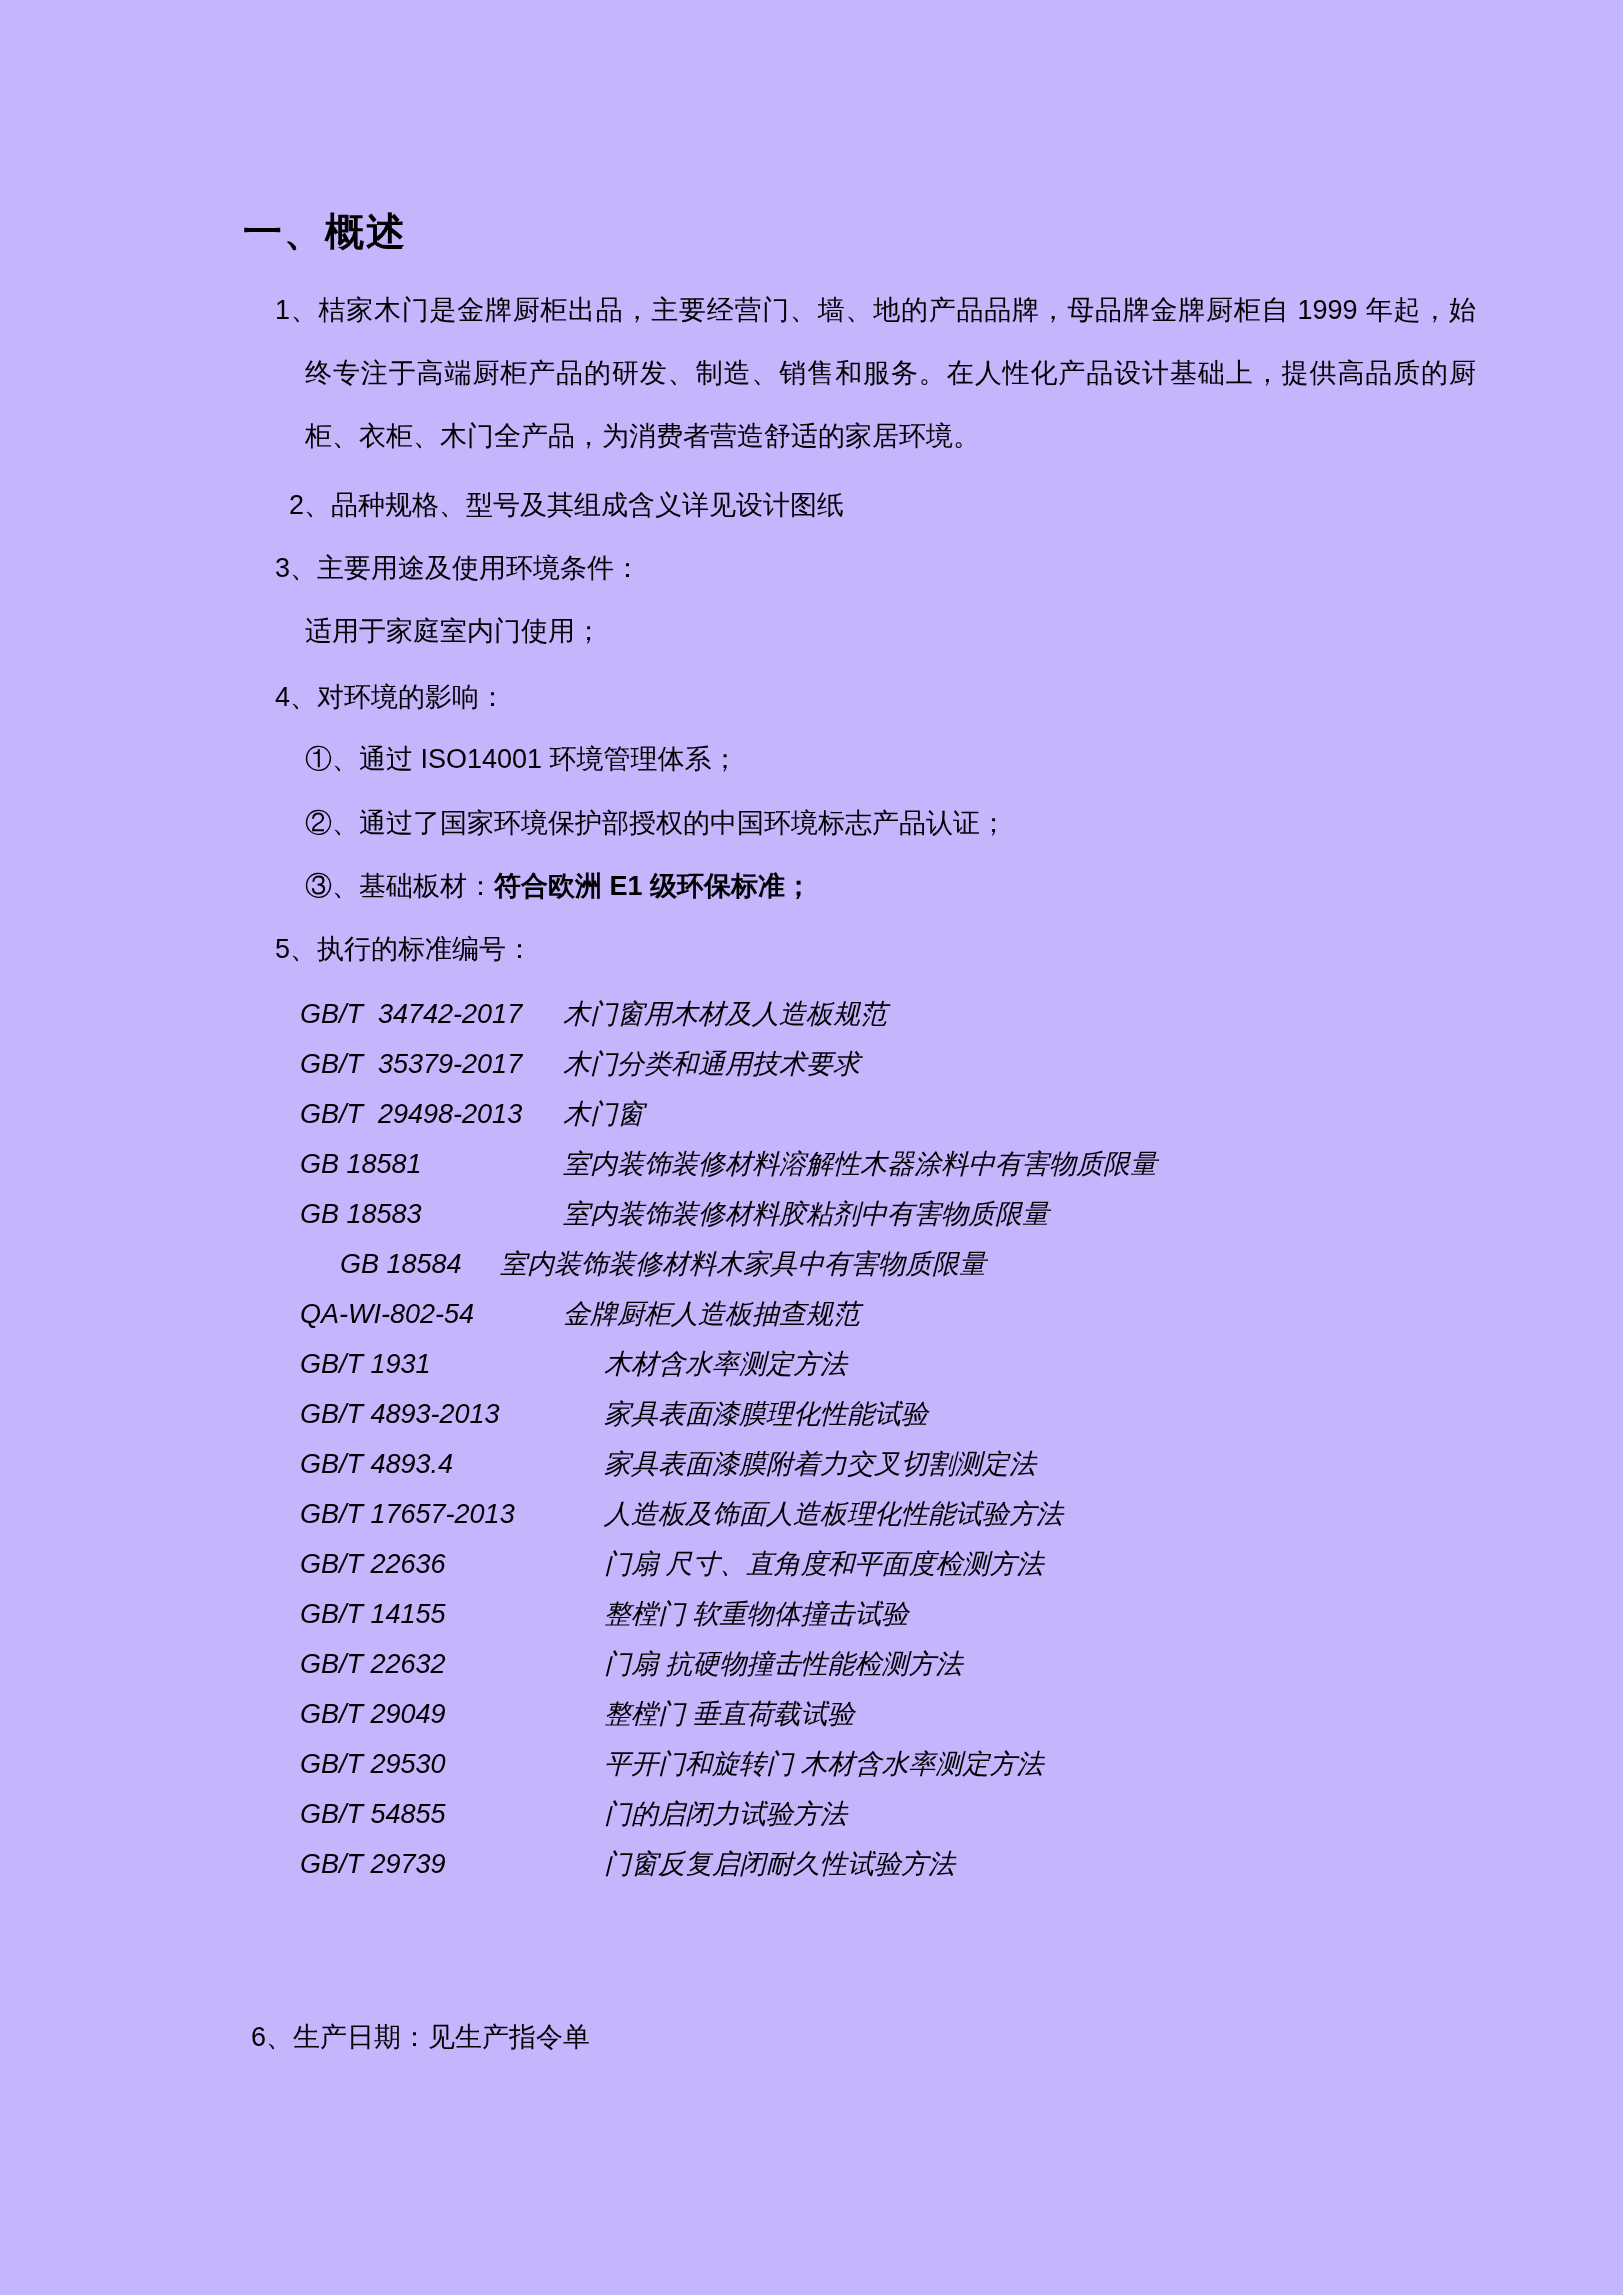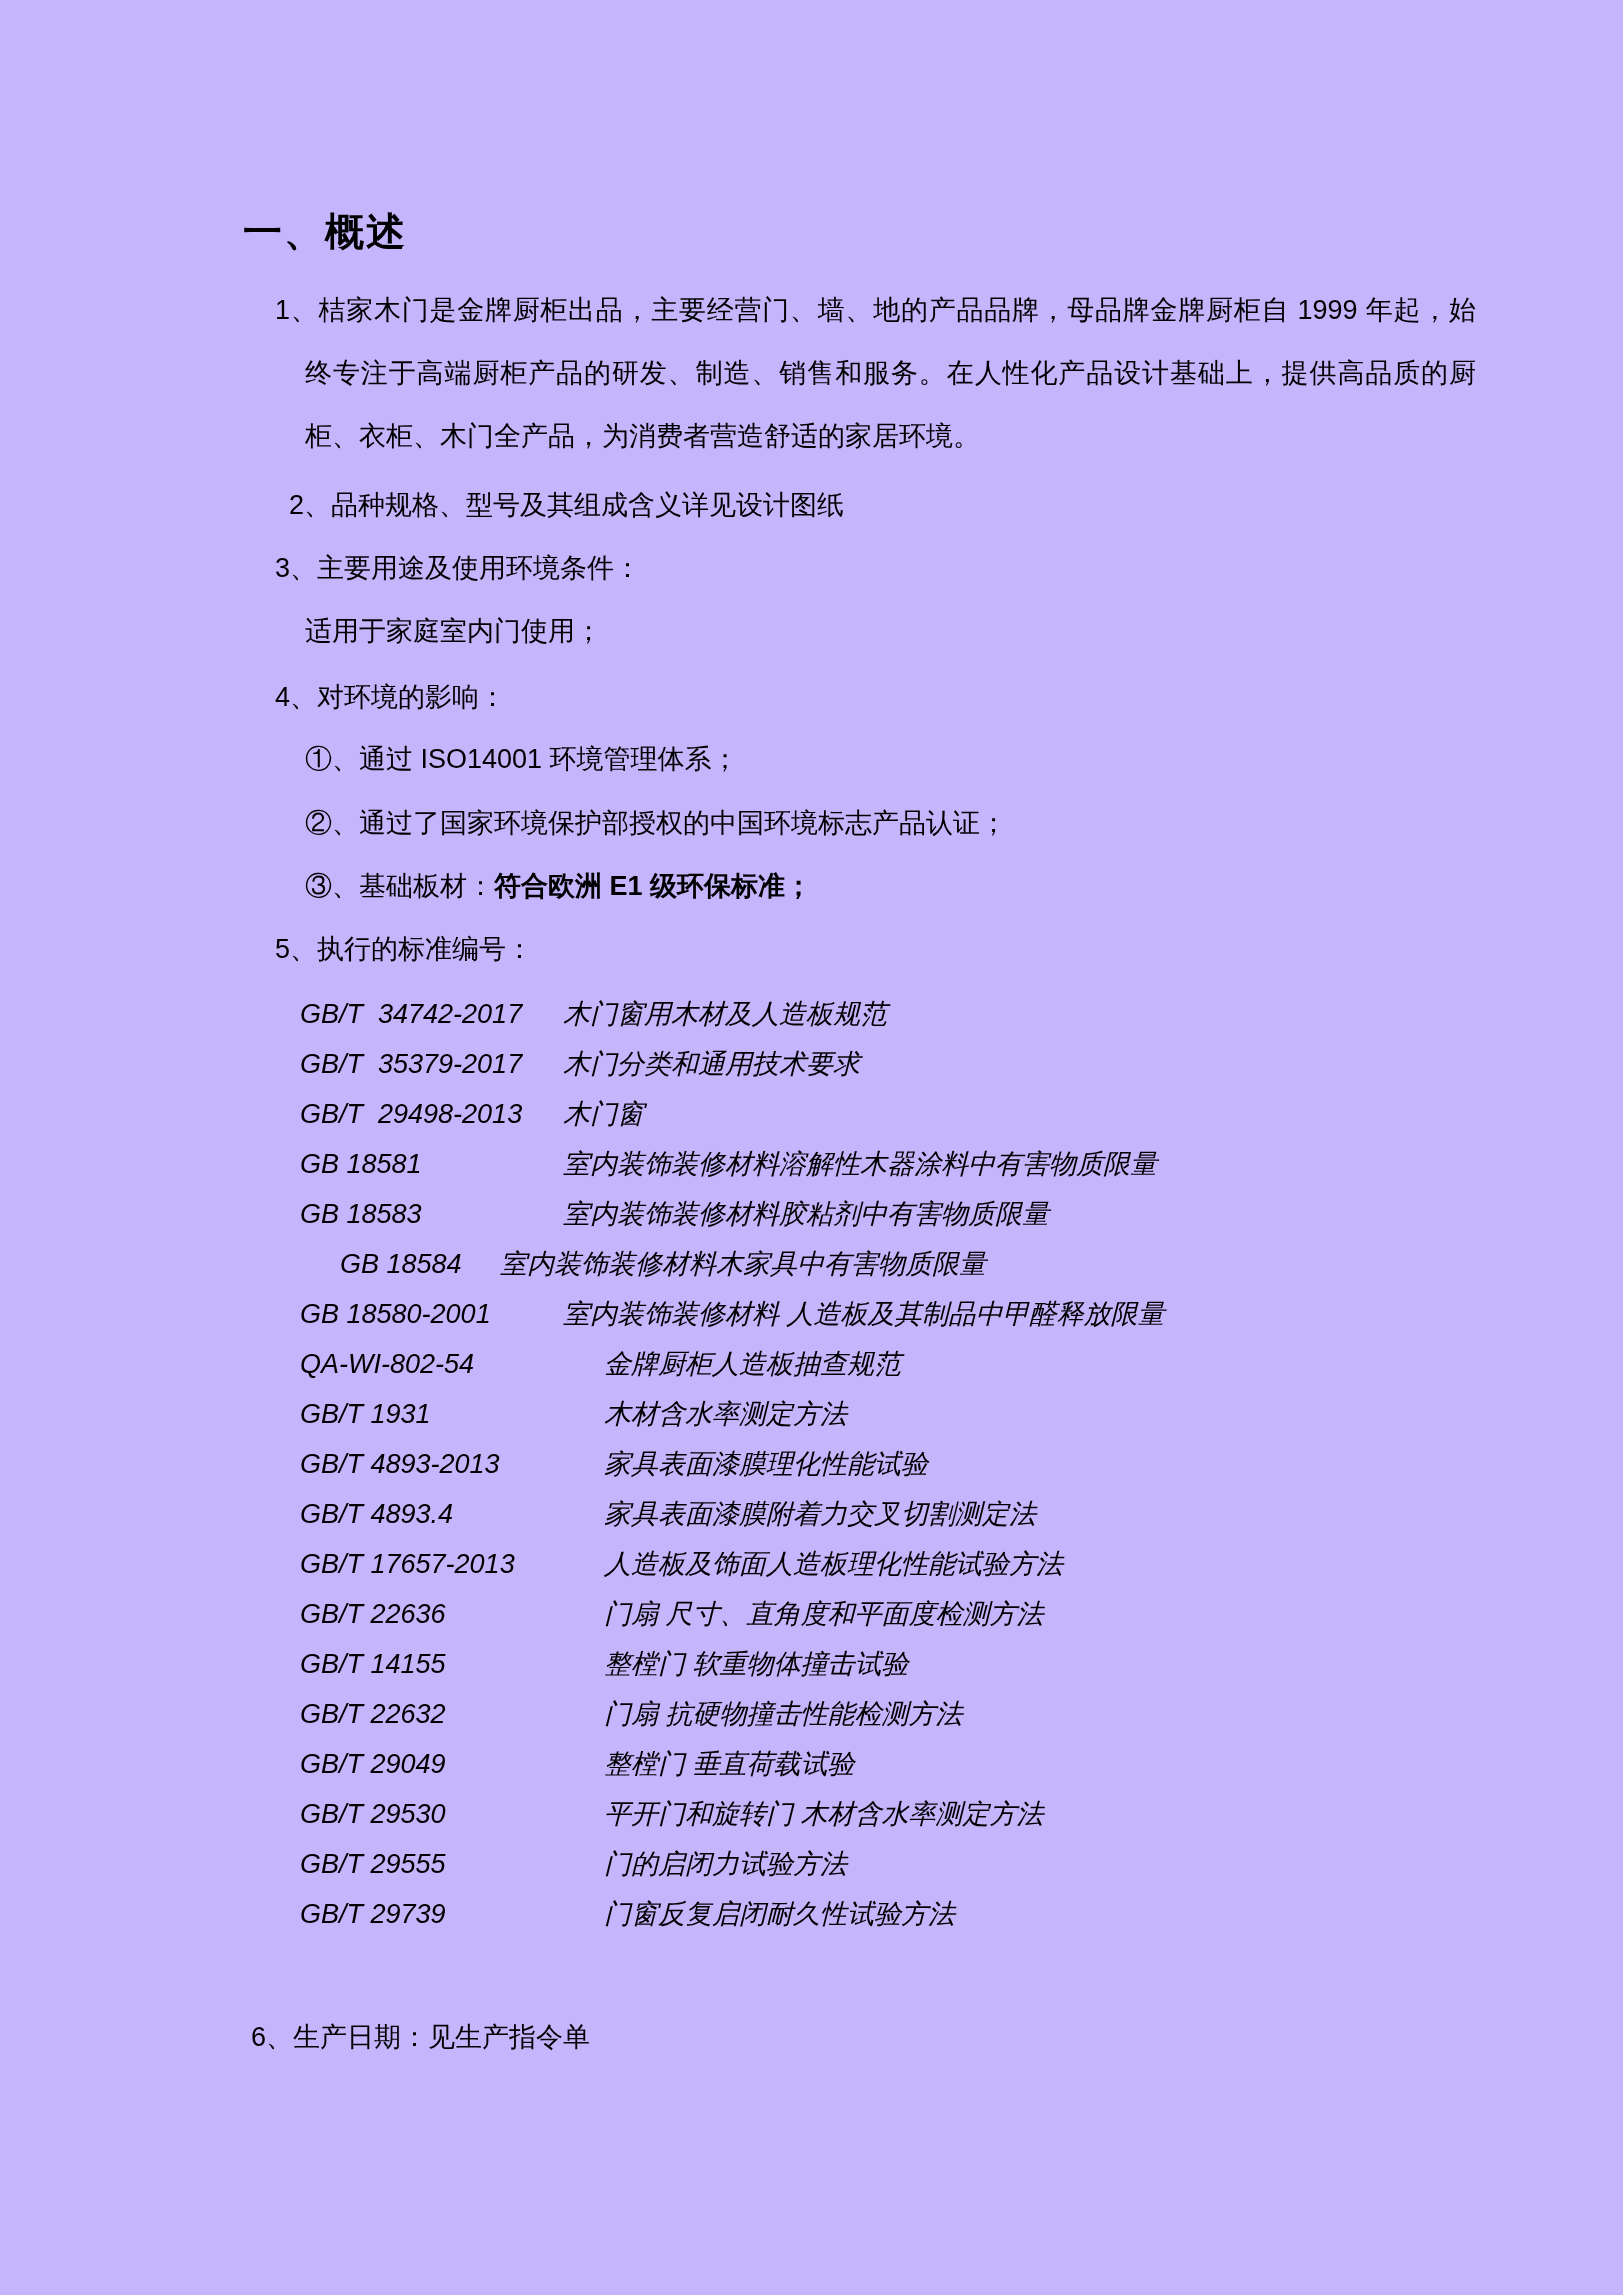--- a/index.html
+++ b/index.html
@@ -94,31 +94,30 @@
 
   <div class="line" style="left:275px; top:933px;">5、执行的标准编号：</div>
 
   <div class="std-list">
     <div class="std-row"><span class="std-code">GB/T  34742-2017</span><span class="std-name">木门窗用木材及人造板规范</span></div>
     <div class="std-row"><span class="std-code">GB/T  35379-2017</span><span class="std-name">木门分类和通用技术要求</span></div>
     <div class="std-row"><span class="std-code">GB/T  29498-2013</span><span class="std-name">木门窗</span></div>
     <div class="std-row"><span class="std-code">GB 18581</span><span class="std-name">室内装饰装修材料溶解性木器涂料中有害物质限量</span></div>
     <div class="std-row"><span class="std-code">GB 18583</span><span class="std-name">室内装饰装修材料胶粘剂中有害物质限量</span></div>
     <div class="std-row"><span class="std-code">GB 18584</span><span class="std-name">室内装饰装修材料木家具中有害物质限量</span></div>
-    <div class="std-row"><span class="std-code">GB 18580-2001</span><span class="std-name">室内装饰装修材料 人造板及其制品中甲醛释放限量</span></div>
     <div class="std-row"><span class="std-code">QA-WI-802-54</span><span class="std-name">金牌厨柜人造板抽查规范</span></div>
     <div class="std-row"><span class="std-code">GB/T 1931</span><span class="std-name">木材含水率测定方法</span></div>
     <div class="std-row"><span class="std-code">GB/T 4893-2013</span><span class="std-name">家具表面漆膜理化性能试验</span></div>
     <div class="std-row"><span class="std-code">GB/T 4893.4</span><span class="std-name">家具表面漆膜附着力交叉切割测定法</span></div>
     <div class="std-row"><span class="std-code">GB/T 17657-2013</span><span class="std-name">人造板及饰面人造板理化性能试验方法</span></div>
     <div class="std-row"><span class="std-code">GB/T 22636</span><span class="std-name">门扇 尺寸、直角度和平面度检测方法</span></div>
     <div class="std-row"><span class="std-code">GB/T 14155</span><span class="std-name">整樘门 软重物体撞击试验</span></div>
     <div class="std-row"><span class="std-code">GB/T 22632</span><span class="std-name">门扇 抗硬物撞击性能检测方法</span></div>
     <div class="std-row"><span class="std-code">GB/T 29049</span><span class="std-name">整樘门 垂直荷载试验</span></div>
     <div class="std-row"><span class="std-code">GB/T 29530</span><span class="std-name">平开门和旋转门 木材含水率测定方法</span></div>
-    <div class="std-row"><span class="std-code">GB/T 29555</span><span class="std-name">门的启闭力试验方法</span></div>
+    <div class="std-row"><span class="std-code">GB/T 54855</span><span class="std-name">门的启闭力试验方法</span></div>
     <div class="std-row"><span class="std-code">GB/T 29739</span><span class="std-name">门窗反复启闭耐久性试验方法</span></div>
   </div>
 
   <div class="line" style="left:251px; top:2021px;">6、生产日期：见生产指令单</div>
 
 </div>
 
 
 </body></html>

